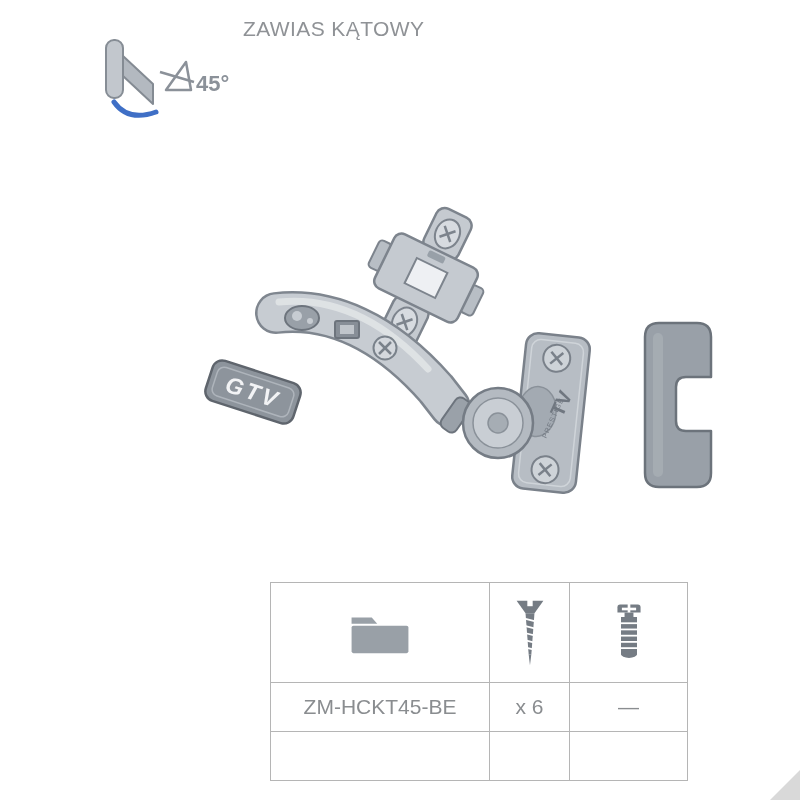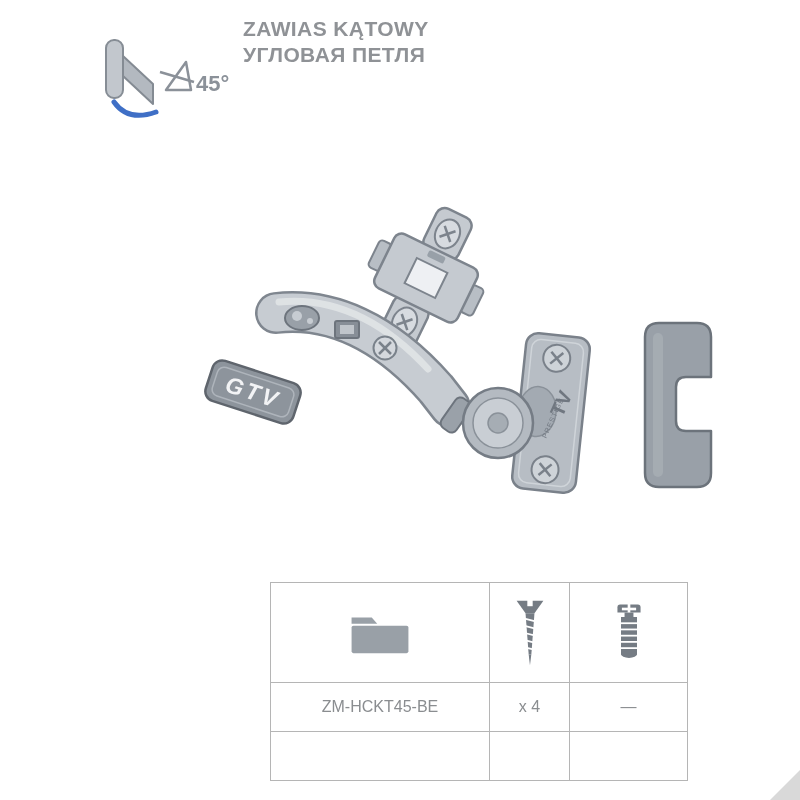--- a/index.html
+++ b/index.html
@@ -4,36 +4,36 @@
 <style>
   html, body { margin: 0; padding: 0; background: #ffffff; }
   .page {
     position: relative; width: 800px; height: 800px;
     background: #ffffff; overflow: hidden;
     font-family: "Liberation Sans", sans-serif;
   }
   .pictogram { position: absolute; left: 90px; top: 10px; }
   .titles { position: absolute; left: 243px; top: 16px; }
   .title-line {
-    font-size: 21px; font-weight: bold; color: #8f9296;
+    font-size: 21px; font-weight: normal; color: #8f9296;
     letter-spacing: 0.4px; line-height: 26px; white-space: nowrap;
   }
   .product { position: absolute; left: 180px; top: 185px; }
   .spec-table {
     position: absolute; left: 270px; top: 582px;
     border: 1px solid #b5b5b5;
     display: grid;
     grid-template-columns: 219px 80px 117px;
     grid-template-rows: 100px 49px 48px;
     background: #ffffff;
   }
   .cell {
     border-right: 1px solid #b5b5b5; border-bottom: 1px solid #b5b5b5;
     display: flex; align-items: center; justify-content: center;
-    color: #8a8d90; font-size: 16px;
+    color: #8a8d90; font-size: 21px;
   }
   .cell.last-col { border-right: none; }
   .cell.last-row { border-bottom: none; }
   .corner-fold {
     position: absolute; right: 0; bottom: 0; width: 0; height: 0;
     border-left: 30px solid transparent; border-bottom: 30px solid #d9d9d9;
   }
   svg text { font-family: "Liberation Sans", sans-serif; }
 </style>
 </head>
@@ -45,21 +45,20 @@
     <rect x="16" y="30" width="17" height="58" rx="8" fill="#c2c7cd" stroke="#868d95" stroke-width="2"></rect>
     <polygon points="33,46 63,74 63,94 33,66" fill="#b3b9c0" stroke="#848b93" stroke-width="2" stroke-linejoin="round"></polygon>
     <path d="M 24 92 Q 38 112 66 102" fill="none" stroke="#3f6fc6" stroke-width="5" stroke-linecap="round"></path>
     <path d="M 96 52 L 76 80 L 101 80 Z" fill="none" stroke="#8b9199" stroke-width="2.5" stroke-linejoin="round"></path>
     <line x1="70" y1="62" x2="104" y2="72" stroke="#8b9199" stroke-width="2.5"></line>
     <text x="106" y="81" font-size="22" font-weight="bold" fill="#8b9199">45°</text>
   </svg>
 
   <div class="titles">
     <div class="title-line">ZAWIAS KĄTOWY</div>
-    <div class="title-line">УГЛОВАЯ ПЕТЛЯ</div>
   </div>
 
   <svg class="product" width="560" height="340" viewBox="0 0 560 340">
 
     <g transform="translate(246,93) rotate(26)">
       <rect x="-19" y="-72" width="38" height="46" rx="9" fill="#c5cad0" stroke="#7d848d" stroke-width="2.5"></rect>
       <rect x="-19" y="26" width="38" height="46" rx="9" fill="#c5cad0" stroke="#7d848d" stroke-width="2.5"></rect>
       <rect x="-58" y="-15" width="14" height="30" rx="4" fill="#b8bec5" stroke="#7d848d" stroke-width="2"></rect>
       <rect x="44" y="-15" width="14" height="30" rx="4" fill="#b8bec5" stroke="#7d848d" stroke-width="2"></rect>
       <rect x="-46" y="-30" width="92" height="60" rx="8" fill="#c5cad0" stroke="#7d848d" stroke-width="2.5"></rect>
@@ -169,21 +168,21 @@
         <rect x="13" y="24" width="18" height="2" fill="#ffffff"></rect>
         <rect x="13" y="31" width="18" height="2" fill="#ffffff"></rect>
         <rect x="13" y="38" width="18" height="2" fill="#ffffff"></rect>
         <rect x="13" y="45" width="18" height="2" fill="#ffffff"></rect>
         <rect x="13" y="52" width="18" height="2" fill="#ffffff"></rect>
         <ellipse cx="22" cy="60" rx="9" ry="4" fill="#757c84"></ellipse>
       </svg>
     </div>
 
     <div class="cell">ZM-HCKT45-BE</div>
-    <div class="cell">x 4</div>
+    <div class="cell">x 6</div>
     <div class="cell last-col">—</div>
 
     <div class="cell last-row"></div>
     <div class="cell last-row"></div>
     <div class="cell last-col last-row"></div>
   </div>
 
   <div class="corner-fold"></div>
 </div>
 

